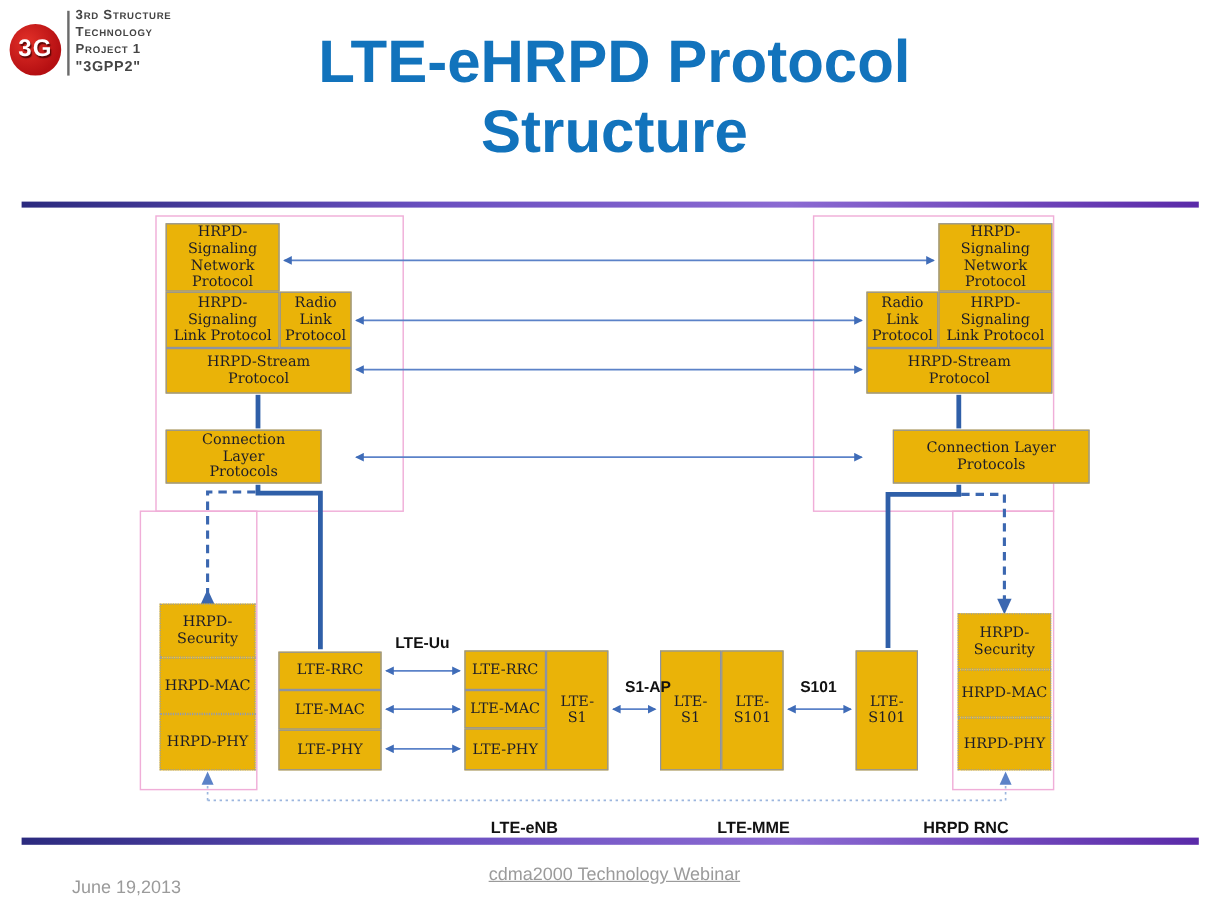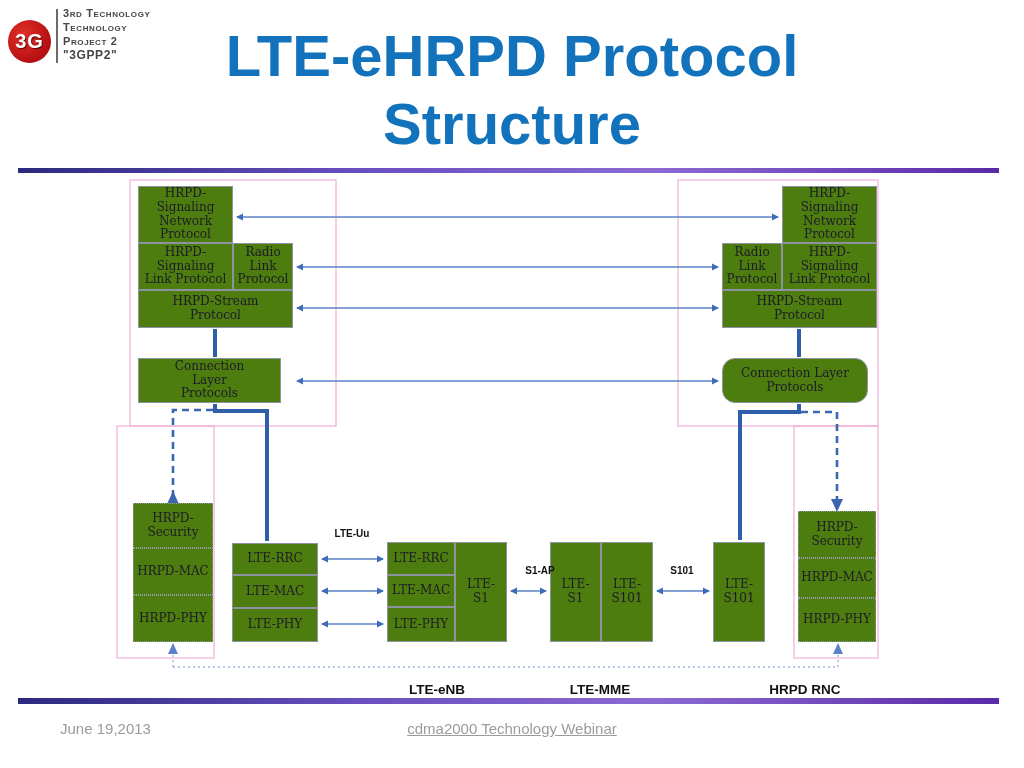--- a/index.html
+++ b/index.html
@@ -13,40 +13,40 @@
     display:flex;align-items:center;justify-content:center;
     color:#fff;font-weight:bold;font-size:20px;letter-spacing:1px;
     text-shadow:1px 1px 1px #5a0505;}
   .logo-rule{width:2px;height:54px;background:#6a6a6a;margin-top:2px;}
   .logo-text{padding-top:2px;color:#454545;font-weight:bold;
     font-variant:small-caps;line-height:1.25;}
   .lt1{font-size:11px;letter-spacing:.6px;}
   .lt2{font-size:12px;letter-spacing:.6px;}
 
   .title{position:absolute;left:0;right:0;margin:0 auto;top:22px;width:700px;
-    text-align:center;color:#1273bc;font-weight:bold;font-size:58px;
+    text-align:center;color:#1273bc;font-weight:bold;font-size:50px;
     line-height:1.18;letter-spacing:0;}
 
   .bar{position:absolute;left:18px;width:981px;
     background:linear-gradient(90deg,#2b2a7e 0%,#6a4fc0 35%,#8b6ad2 65%,#5a2aa8 100%);}
   .bar-top{top:168px;height:5px;}
   .bar-bottom{top:698px;height:6px;}
 
   
-  .box{position:absolute;box-sizing:border-box;background:#4d7c0f;
+  .box{position:absolute;box-sizing:border-box;background:#eab308;
     border:1px solid #8d93a3;display:flex;align-items:center;justify-content:center;
     text-align:center;font-family:"DejaVu Serif",serif;font-size:12px;
     color:#1c1c28;white-space:pre-line;line-height:1.14;}
   .dashedbox{border:1px dotted #949caa;}
 
-  .iflabel{position:absolute;font-weight:bold;font-size:10px;color:#111;text-align:center;}
+  .iflabel{position:absolute;font-weight:bold;font-size:13px;color:#111;text-align:center;}
   .entity{position:absolute;font-weight:bold;font-size:13.5px;color:#111;text-align:center;}
 
   .footer{position:absolute;top:720px;font-size:15px;color:#9b9b9b;}
-  .footer-date{left:60px;}
+  .footer-date{left:60px;margin-top:11px;}
   .footer-center{left:362px;width:300px;text-align:center;text-decoration:underline;}
 
   svg.layer{position:absolute;left:0;top:0;}
 </style>
 </head>
 <body>
 
 <div id="slide">
 
   <svg class="layer" width="1024" height="768">
@@ -100,60 +100,60 @@
     <polygon points="168,654 178,654 173,643" fill="#5b82c8"></polygon>
     <polygon points="833,654 843,654 838,643" fill="#5b82c8"></polygon>
   </svg>
 
   <div class="logo">
     <div class="logo-circle">
       <span>3G</span>
     </div>
     <div class="logo-rule"></div>
     <div class="logo-text">
-      <div class="lt1">3rd Technology</div>
+      <div class="lt1">3rd Structure</div>
       <div class="lt1">Technology</div>
-      <div class="lt1">Project 2</div>
+      <div class="lt1">Project 1</div>
       <div class="lt2">"3GPP2"</div>
     </div>
   </div>
 
   <div class="title">LTE-eHRPD Protocol Structure</div>
   <div class="bar bar-top"></div>
   <div class="bar bar-bottom"></div>
 
   <div class="box" style="left:138px;top:186px;width:95px;height:57px;">HRPD-
 Signaling
 Network
 Protocol</div>
   <div class="box" style="left:138px;top:243px;width:95px;height:47px;">HRPD-
 Signaling
 Link Protocol</div>
   <div class="box" style="left:233px;top:243px;width:60px;height:47px;">Radio
 Link
 Protocol</div>
   <div class="box" style="left:138px;top:290px;width:155px;height:38px;">HRPD-Stream
 Protocol</div>
-  <div class="box" style="left:138px;top:358px;width:143px;height:45px;">Connection
+  <div class="box" style="left:138px;top:358px;width:130px;height:45px;">Connection
 Layer
 Protocols</div>
 
   <div class="box" style="left:782px;top:186px;width:95px;height:57px;">HRPD-
 Signaling
 Network
 Protocol</div>
   <div class="box" style="left:722px;top:243px;width:60px;height:47px;">Radio
 Link
 Protocol</div>
   <div class="box" style="left:782px;top:243px;width:95px;height:47px;">HRPD-
 Signaling
 Link Protocol</div>
   <div class="box" style="left:722px;top:290px;width:155px;height:38px;">HRPD-Stream
 Protocol</div>
-  <div class="box" style="left:722px;top:358px;width:146px;height:45px;border-radius:13px;">Connection Layer
+  <div class="box" style="left:744px;top:358px;width:164px;height:45px;">Connection Layer
 Protocols</div>
 
   <div class="box dashedbox" style="left:133px;top:503px;width:80px;height:45px;">HRPD-
 Security</div>
   <div class="box dashedbox" style="left:133px;top:548px;width:80px;height:47px;">HRPD-MAC</div>
   <div class="box dashedbox" style="left:133px;top:595px;width:80px;height:47px;">HRPD-PHY</div>
 
   <div class="box dashedbox" style="left:798px;top:511px;width:78px;height:47px;">HRPD-
 Security</div>
   <div class="box dashedbox" style="left:798px;top:558px;width:78px;height:40px;">HRPD-MAC</div>
@@ -175,19 +175,19 @@
 S101</div>
 
   <div class="box" style="left:713px;top:542px;width:52px;height:100px;">LTE-
 S101</div>
 
   <div class="iflabel" style="left:322px;top:528px;width:60px;">LTE-Uu</div>
   <div class="iflabel" style="left:512px;top:565px;width:56px;">S1-AP</div>
   <div class="iflabel" style="left:654px;top:565px;width:56px;">S101</div>
 
   <div class="entity" style="left:377px;top:682px;width:120px;text-align:center;">LTE-eNB</div>
-  <div class="entity" style="left:540px;top:682px;width:120px;">LTE-MME</div>
+  <div class="entity" style="left:568px;top:682px;width:120px;">LTE-MME</div>
   <div class="entity" style="left:745px;top:682px;width:120px;">HRPD RNC</div>
 
   <div class="footer footer-date">June 19,2013</div>
   <div class="footer footer-center">cdma2000 Technology Webinar</div>
 
 </div>
 
 </body></html>

